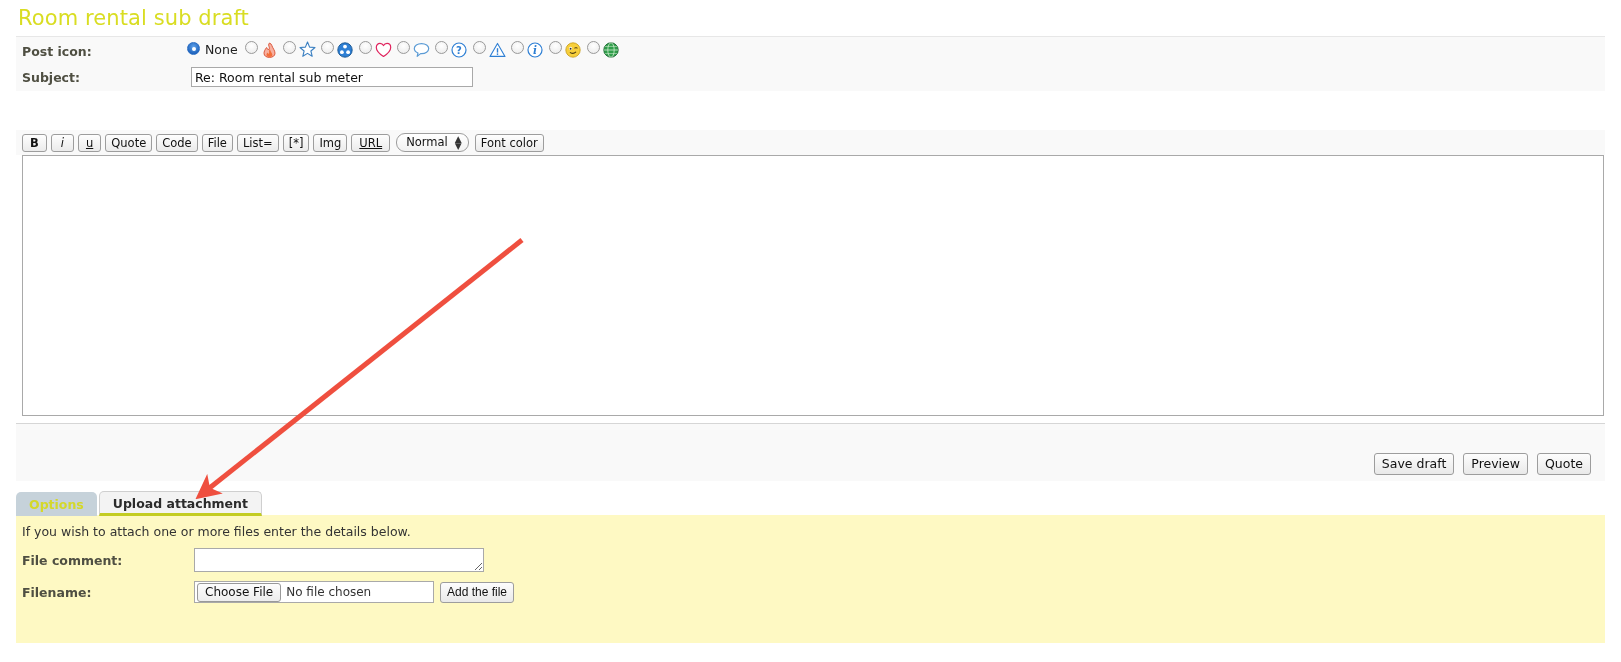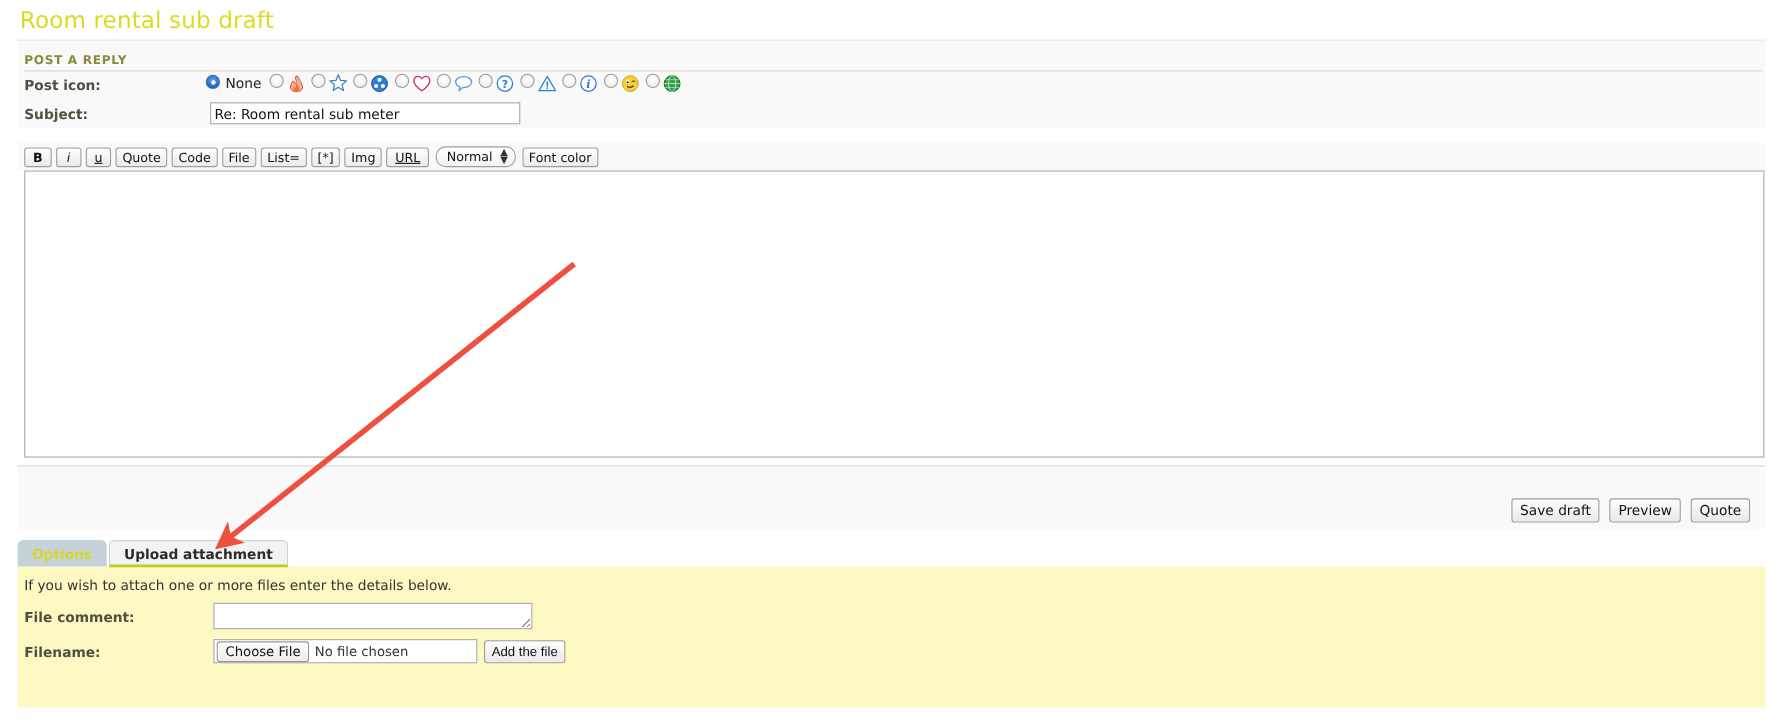--- a/index.html
+++ b/index.html
@@ -230,21 +230,21 @@
     cursor: pointer;
     white-space: nowrap;
   }
 
   
   .tabs {
     position: absolute;
     left: 16px;
     top: 491px;
     display: flex;
-    align-items: flex-start;
+    align-items: center;
     gap: 2px;
     z-index: 3;
   }
   .tab {
     font-size: 12.5px;
     font-weight: bold;
     padding: 5px 13px 4px 13px;
     border-radius: 5px 5px 0 0;
     cursor: pointer;
     line-height: 15px;
@@ -351,23 +351,20 @@
   }
 </style>
 </head>
 <body>
 
 <div id="page">
 
   <div class="page-title" style="color: rgb(217, 221, 34);">Room rental sub draft</div>
 
   <div class="panel">
-    <div class="panel-head">
-      <span class="panel-head-title">POST A REPLY</span>
-    </div>
 
     <div class="form-row">
       <div class="form-label">Post icon:</div>
       <div class="icon-choices">
 
         <div class="icon-choice">
           <span class="radio checked"></span>
           <span class="choice-label">None</span>
         </div>
 

